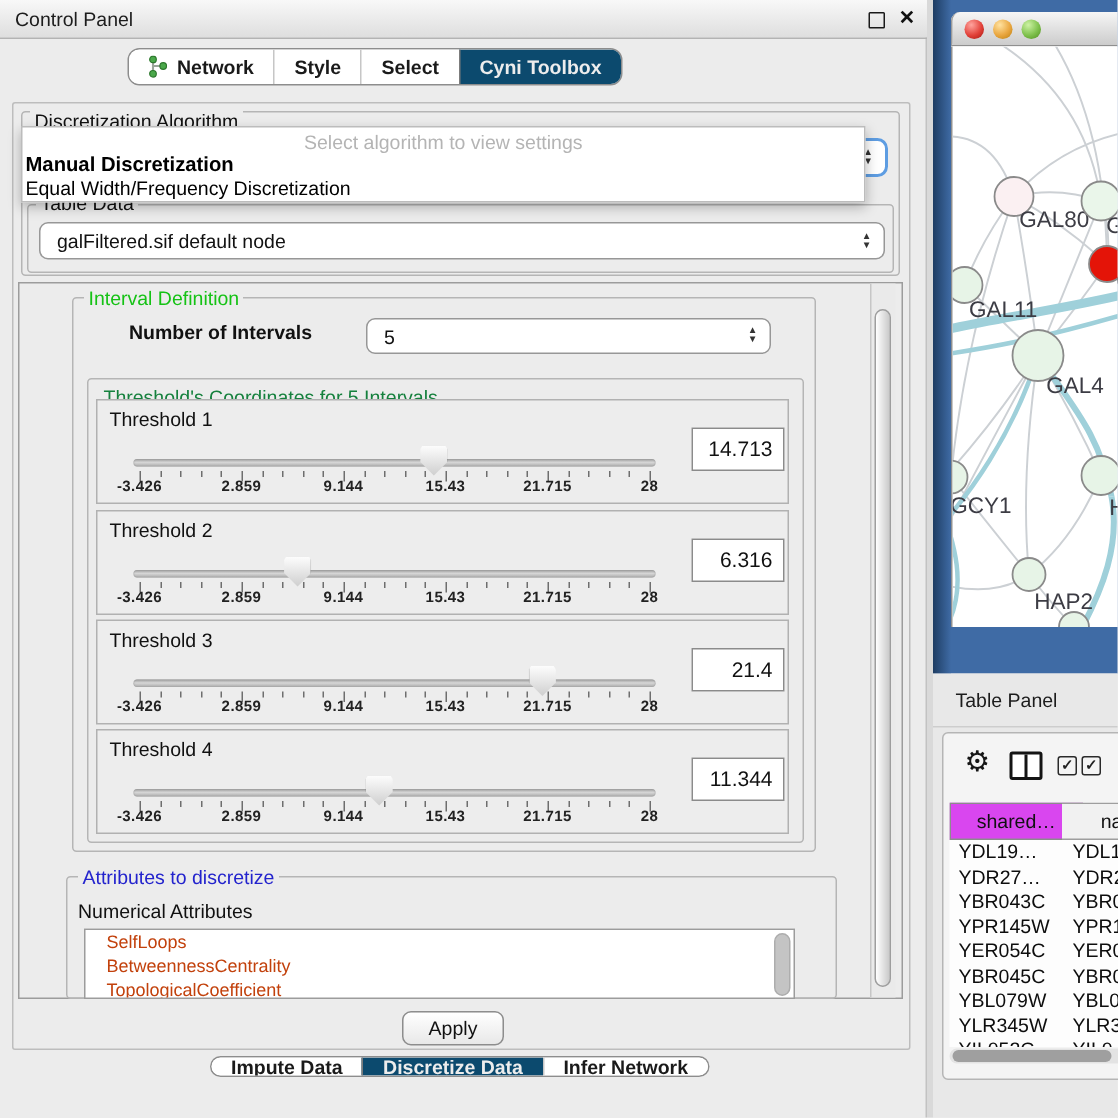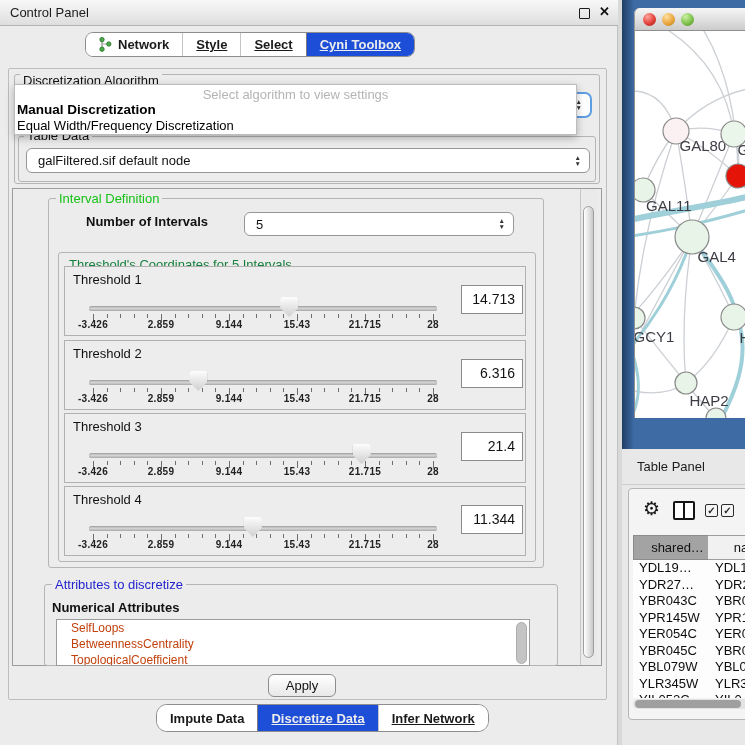--- a/index.html
+++ b/index.html
@@ -11,24 +11,24 @@
   #control-panel { left:0; top:0; width:618px; height:745px; background:#ececec; border-right:1px solid #c2c2c2; }
   #cp-titlebar { left:0; top:0; width:618px; height:26px;
     background:linear-gradient(#f8f8f8,#dedede); border-bottom:1px solid #b3b3b3; }
   #cp-title { left:10px; top:0; line-height:25px; font-size:13px; color:#1c1c1c; }
   #float-btn { right:28px; top:8px; width:11px; height:11px; border:1.5px solid #1a1a1a; border-radius:1px; }
   #close-btn { right:8px; top:4px; font-size:13px; font-weight:bold; color:#111; }
 
   
   .segbar { display:flex; height:25px; background:#fff; border:1px solid #8d8d8d; border-radius:8px; overflow:hidden; }
   .seg { display:flex; align-items:center; padding:0 13px; font-size:13px; font-weight:600; color:#1a1a1a; background:#fff; white-space:nowrap; }
-  .seg + .seg { border-left:1px solid #c6c6c6;text-decoration:underline; }
-  .seg.sel { background:#1d4ed8; color:#ededed; border-left:1px solid #7c7c7c; }
+  .seg + .seg { border-left:1px solid #c6c6c6; }
+  .seg.sel { background:#0c4a6e; color:#ededed; border-left:1px solid #7c7c7c; }
   #tab-row { left:85px; top:32px; }
-  #bottom-tabs { left:156px; top:704px; height:28px;border-radius:11px; }
+  #bottom-tabs { left:140px; top:704px; height:14px;border-radius:11px; }
   #bottom-tabs .seg { font-size:13px; }
   .net-ico { width:13px; height:15px; margin-right:6px; }
 
   
   .frame { border:1px solid #b5b5b5; border-radius:3px; }
   .gtitle { position:absolute; background:#ececec; padding:0 3px; font-size:13px; line-height:13px; }
   #main-frame { left:8px; top:68px; width:599px; height:632px; border:1px solid #bdbdbd; border-radius:2px; }
   #algo-group { left:14px; top:74px; width:586px; height:110px; }
   #algo-title { left:20px; top:74px; color:#111; z-index:1; }
   #algo-combo { left:22px; top:92px; width:570px; height:26px; background:#fff; border:2px solid #5e9de2; border-radius:7px; z-index:2; }
@@ -66,21 +66,21 @@
   .thumb { position:absolute; top:30px; width:18px; height:20px;
     clip-path:polygon(8% 0,92% 0,100% 12%,100% 55%,50% 100%,0 55%,0 12%);
     background:linear-gradient(#fdfdfd,#cfcfcf); filter:drop-shadow(0 1px 1px rgba(0,0,0,.45)); }
   .tick { position:absolute; width:1px; background:#6e6e6e; }
   .tlabel { position:absolute; top:52px; transform:translateX(-50%); font-size:10px; font-weight:600; color:#222; letter-spacing:.3px; }
   .vbox { position:absolute; left:396px; top:18px; width:62px; height:29px; background:#fff; border:1px solid #8b8b8b;
     font-size:14px; color:#111; text-align:right; line-height:27px; padding-right:7px; }
 
   #attr-group { left:44px; top:584px; width:514px; height:82px; overflow:hidden; }
   #attr-title { left:52px; top:578px; color:#2323cd; }
-  #attr-label { left:52px; top:600px; font-size:13px; font-weight:bold; color:#111;text-align:center; }
+  #attr-label { left:52px; top:600px; font-size:13px; font-weight:normal; color:#111;text-align:center; }
   #attr-list { left:56px; top:619px; width:474px; height:47px; background:#fff; border:1px solid #9c9c9c; overflow:hidden; }
   .attr-item { font-size:12px; color:#c2410c; line-height:16px; padding-left:14px; white-space:nowrap; }
   #attr-sb { position:absolute; right:2px; top:2px; width:11px; height:42px; border-radius:6px; background:#c4c4c4; border:1px solid #adadad; }
 
   #apply-btn { left:268px; top:674px; width:68px; height:23px; background:linear-gradient(#ffffff,#e8e8e8);
     border:1px solid #8d8d8d; border-radius:6px; font-size:13px; color:#111; text-align:center; line-height:21px; }
 
   
   #gap-strip { left:618px; top:0; width:4px; height:745px; background:#d9d9d9; }
   #desktop { left:622px; top:0; width:123px; height:449px; background:#3f6ba5; }
@@ -99,21 +99,21 @@
   #tp-divider { left:0; top:35px; width:123px; height:1px; background:#cdcdcd; }
   #tp-panel { left:6px; top:39px; width:130px; height:232px; background:#f4f4f4; border:1px solid #b5b5b5; border-radius:4px; }
   #gear-ico { left:14px; top:10px; font-size:19px; color:#161616; line-height:19px; }
   #col-ico { left:44px; top:12px; width:22px; height:19px; background:#fff; border:2px solid #141414; border-radius:2px; }
   #col-ico::after { content:""; position:absolute; left:8px; top:0; width:2px; height:15px; background:#141414; }
   .cb-ico { position:absolute; top:15px; width:13px; height:13px; border:1.5px solid #2a2a2a; border-radius:2px;
     font-size:10px; line-height:11px; text-align:center; color:#222; font-weight:bold; }
   #cb1 { left:76px; } #cb2 { left:92px; }
   #tp-header { left:4px; top:46px; height:25px; width:126px; overflow:hidden; }
   .hcell { position:absolute; top:0; height:25px; font-size:13px; color:#111; text-align:center; line-height:24px; }
-  #hc1 { left:0; width:89px; background:#a3a3a3; border:1px solid #8c8c8c; }
+  #hc1 { left:0; width:89px; background:#d946ef; border:1px solid #8c8c8c; }
   #hc2 { left:75px; width:80px; background:#f1f1f1; border:1px solid #9e9e9e; border-left:none; }
   #tp-rows { left:4px; top:71px; width:126px; height:138px; overflow:hidden; background:#fdfdfd; }
   .trow { position:relative; height:16.5px; white-space:nowrap; }
   .c1 { position:absolute; left:6px; font-size:13px; color:#0d0d0d; }
   .c2 { position:absolute; left:82px; font-size:13px; color:#0d0d0d; }
   #hsb-track { left:4px; top:210px; width:122px; height:10px; background:#e3e3e3; border-radius:5px; }
   #hsb-thumb { left:6px; top:211px; width:106px; height:8px; background:#9f9f9f; border-radius:4px; }
 
   svg text { font-family:"Liberation Sans", sans-serif; }
 </style>

